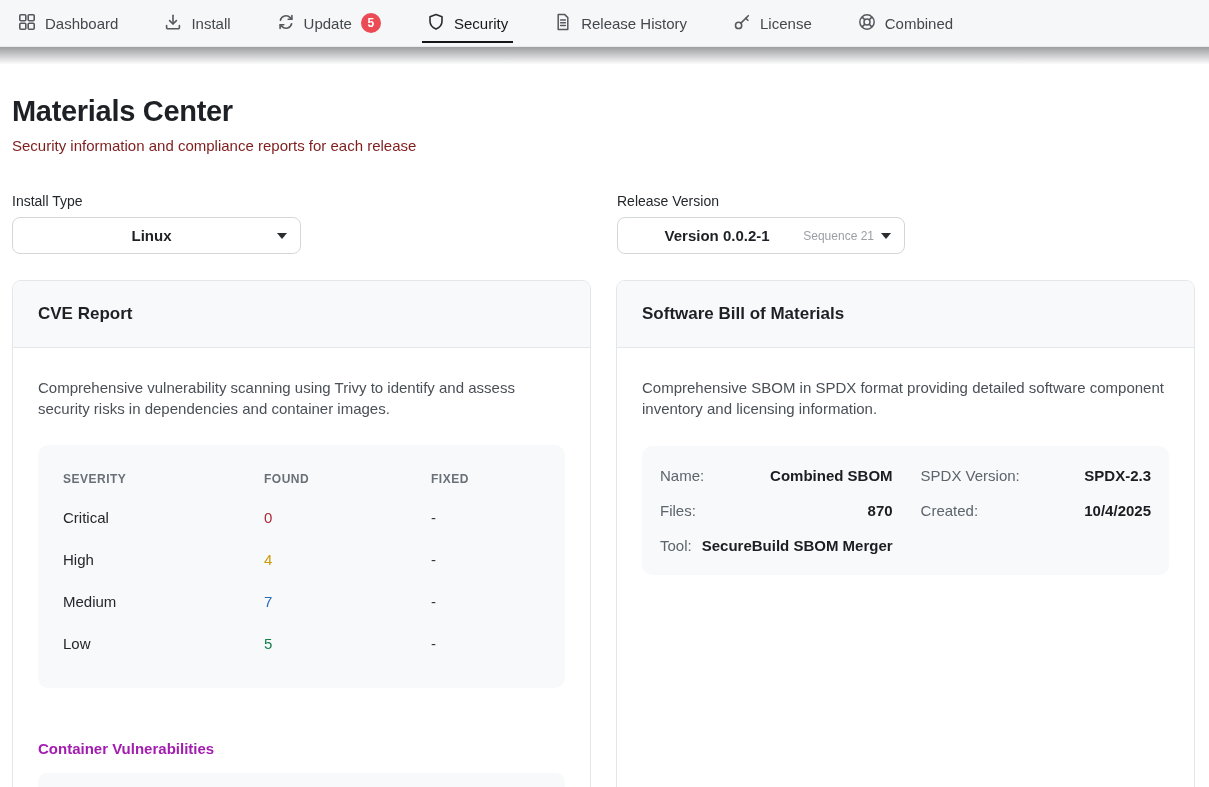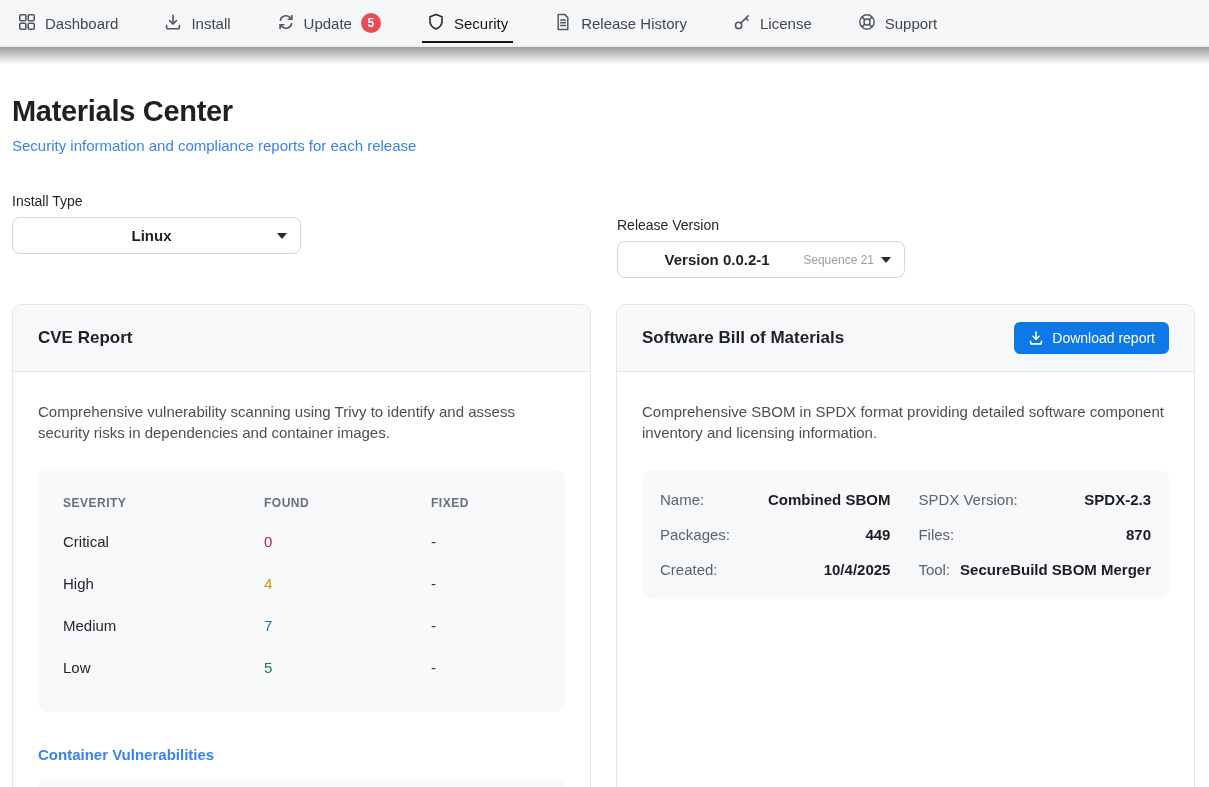--- a/index.html
+++ b/index.html
@@ -17,26 +17,26 @@
   .nav-item.active::after { content:""; position:absolute; left:-5px; right:-5px; bottom:0;
     height:2px; background:#141517; }
   .nav-badge { min-width:20px; height:20px; border-radius:10px; background:#ea4b55;
     color:#fff; font-size:12px; font-weight:700; display:flex; align-items:center;
     justify-content:center; padding:0 5px; }
   .shadow-band { height:17px; background:linear-gradient(to bottom,#9c9ea0,#fbfbfc); }
 
   
   .content { padding:0 14px 0 12px; }
   .page-title { margin-top:31px; font-size:29px; font-weight:700; letter-spacing:-0.3px; color:#1d2125; }
-  .page-subtitle { margin-top:9px; font-size:15px; color:#3b82f6; }
+  .page-subtitle { margin-top:9px; font-size:15px; color:#7f1d1d; }
 
   
   .filters { margin-top:39px; display:flex; }
   .filter-col1 { width:289px; margin-right:316px; }
-  .filter-col2 { width:288px;margin-top:24px; }
+  .filter-col2 { width:288px; }
   .filter-label { font-size:14px; color:#24282c; margin-bottom:8px; }
   .select { height:37px; background:#fff; border:1px solid #d4d7da; border-radius:8px;
     display:flex; align-items:center; padding:0 13px; cursor:pointer;text-align:center; }
   .select-value { font-size:15px; font-weight:700; color:#1d2125; flex:1; }
   .select-meta { font-size:12px; color:#9aa0a6; margin-right:7px; }
   .caret { width:0; height:0; border-left:5px solid transparent; border-right:5px solid transparent;
     border-top:6px solid #2a2d30; }
 
   
   .cards { margin-top:26px; display:flex; gap:25px; align-items:stretch; }
@@ -51,21 +51,21 @@
   
   .sev-table { margin-top:26px; background:#f8f9fa; border-radius:10px; padding:20px 25px 24px; }
   .sev-row { display:grid; grid-template-columns:201px 167px 1fr; align-items:center; }
   .sev-head { font-size:12px; font-weight:700; letter-spacing:0.5px; color:#697077;
     padding:7px 0 10px; }
   .sev-cell { font-size:15px; color:#24282c; padding:12.5px 0; }
   .sev-found { font-weight:500; }
   .sev-dash { color:#33383d; }
 
   
-  .container-title { margin-top:34px; font-size:15px; font-weight:700; color:#3b82f6; }
+  .container-title { margin-top:52px; font-size:15px; font-weight:700; color:#a21caf; }
   .cv-header { margin-top:16px; background:#f8f9fa; border-radius:9px 9px 0 0;
     display:grid; grid-template-columns:1fr 44px 44px; gap:32px; padding:15px 10px 15px 18px; }
   .cv-head-cell { font-size:16px; font-weight:700; letter-spacing:0.5px; color:#7f1d1d; }
   .cv-right { text-align:right; }
 
   
   .download-btn { display:flex; align-items:center; gap:8px; background:#0d78e8; color:#fff;
     border:none; border-radius:6px; padding:8px 14px; font-size:14px; font-weight:500;
     font-family:"Liberation Sans", sans-serif; cursor:pointer; }
   .sbom-grid { margin-top:27px; background:#f8f9fa; border-radius:10px; padding:12px 18px;
@@ -145,21 +145,21 @@
   </div>
 
   <div class="nav-item">
     <span>
       <svg width="18" height="18" viewBox="0 0 18 18" fill="none" stroke-width="1.5">
         <circle cx="9" cy="9" r="7.2"></circle>
           <circle cx="9" cy="9" r="3"></circle>
         <path d="M3.9 3.9l3 3M14.1 3.9l-3 3M3.9 14.1l3-3M14.1 14.1l-3-3"></path>
       </svg>
     </span>
-    <span>Support</span>
+    <span>Combined</span>
   </div>
 </nav>
 <div class="shadow-band"></div>
 
 <main class="content">
   <h1 class="page-title">Materials Center</h1>
   <div class="page-subtitle">Security information and compliance reports for each release</div>
 
   <div class="filters">
     <div class="filter-col1">
@@ -221,48 +221,34 @@
           <span class="cv-head-cell">NAME</span>
           <span class="cv-head-cell cv-right">FOUND</span>
           <span class="cv-head-cell cv-right">FIXED</span>
         </div>
       </div>
     </section>
 
     <section class="card">
       <div class="card-header">
         <span class="card-title">Software Bill of Materials</span>
-        <button class="download-btn">
-          <span style="display:flex;">
-            <svg width="16" height="16" viewBox="0 0 16 16" fill="none" stroke="#ffffff" stroke-width="1.6" stroke-linecap="round" stroke-linejoin="round">
-              <path d="M8 2v7"></path>
-                <path d="M5 6.3 8 9.3l3-3"></path>
-                <path d="M2.6 11.2v1.6a1.1 1.1 0 0 0 1.1 1.1h8.6a1.1 1.1 0 0 0 1.1-1.1v-1.6"></path>
-            </svg>
-          </span>
-          <span>Download report</span>
-        </button>
       </div>
       <div class="card-body">
         <p class="card-desc">Comprehensive SBOM in SPDX format providing detailed software component inventory and licensing information.</p>
 
         <div class="sbom-grid">
           <div class="sbom-cell">
             <span class="sbom-label">Name:</span>
             <span class="sbom-value">Combined SBOM</span>
           </div>
           <div class="sbom-cell">
             <span class="sbom-label">SPDX Version:</span>
             <span class="sbom-value">SPDX-2.3</span>
           </div>
           <div class="sbom-cell">
-            <span class="sbom-label">Packages:</span>
-            <span class="sbom-value">449</span>
-          </div>
-          <div class="sbom-cell">
             <span class="sbom-label">Files:</span>
             <span class="sbom-value">870</span>
           </div>
           <div class="sbom-cell">
             <span class="sbom-label">Created:</span>
             <span class="sbom-value">10/4/2025</span>
           </div>
           <div class="sbom-cell">
             <span class="sbom-label">Tool:</span>
             <span class="sbom-value">SecureBuild SBOM Merger</span>

